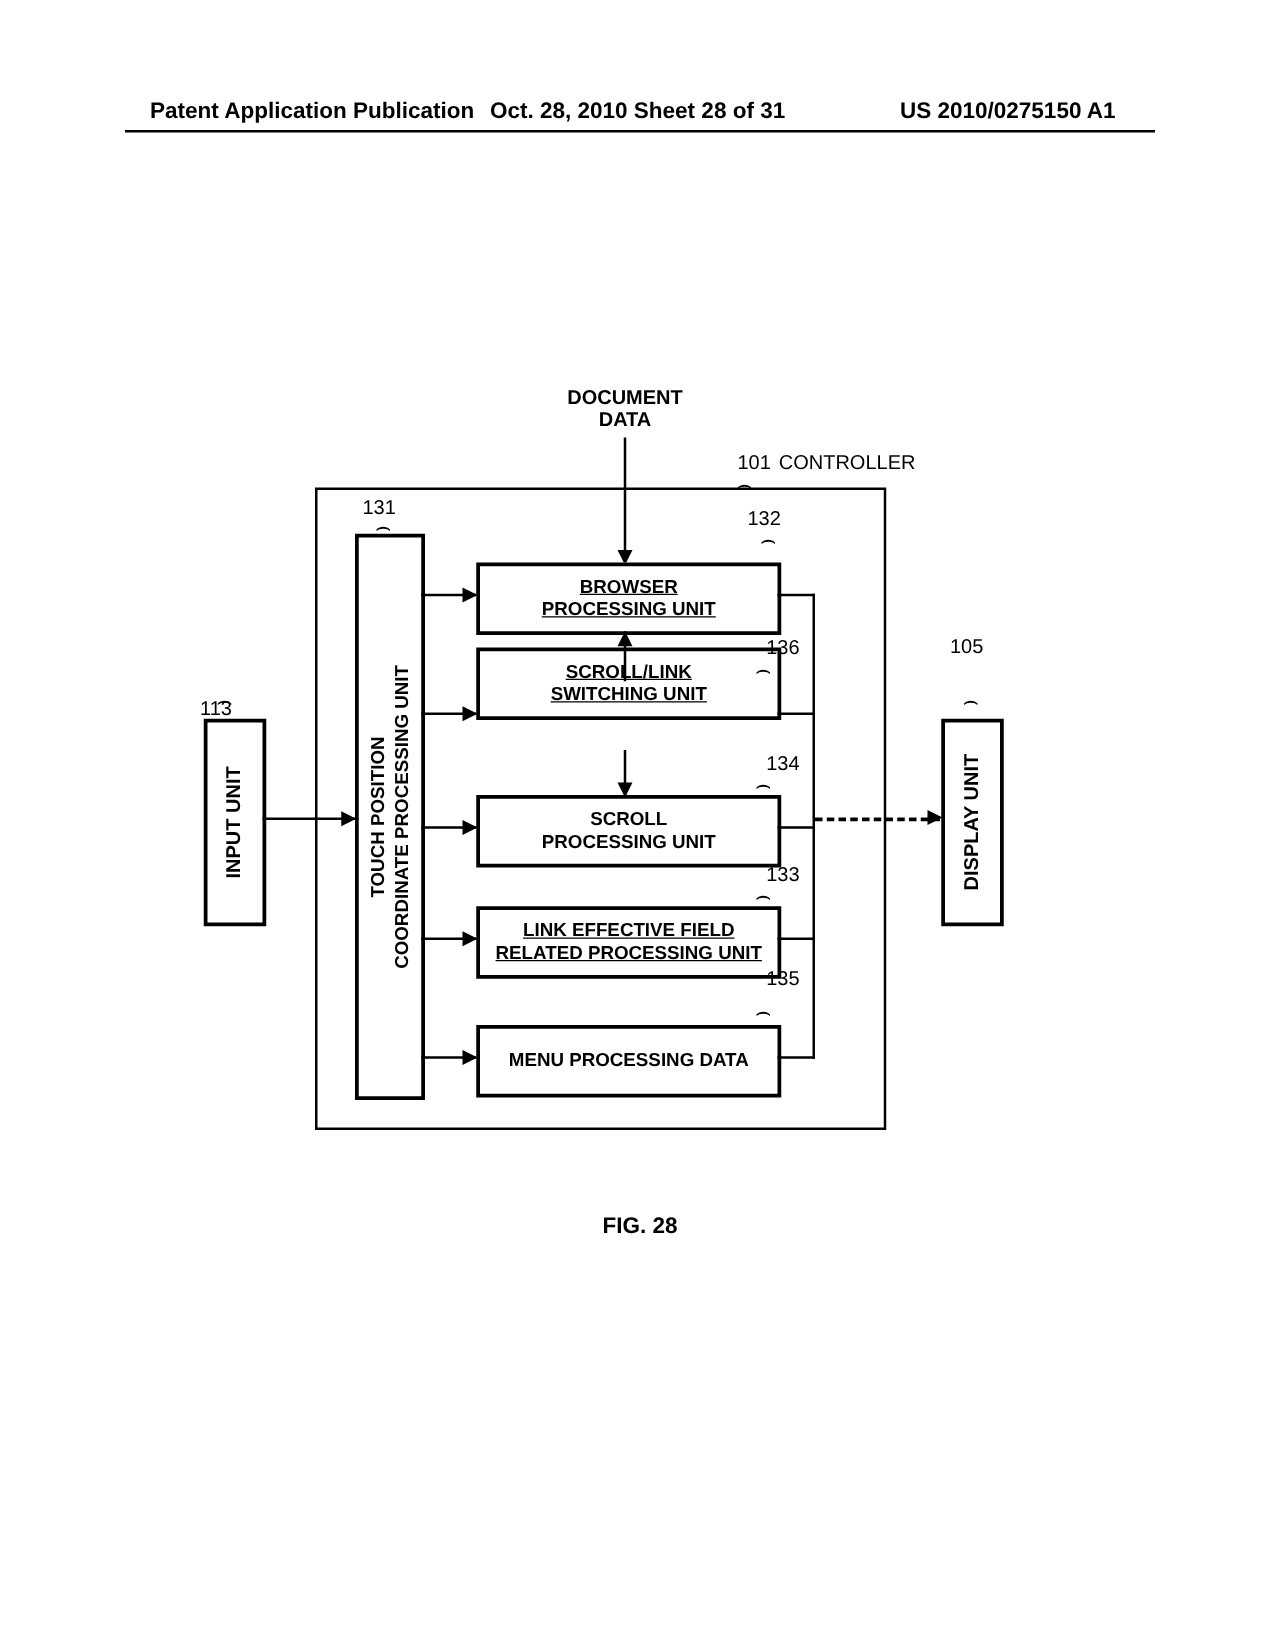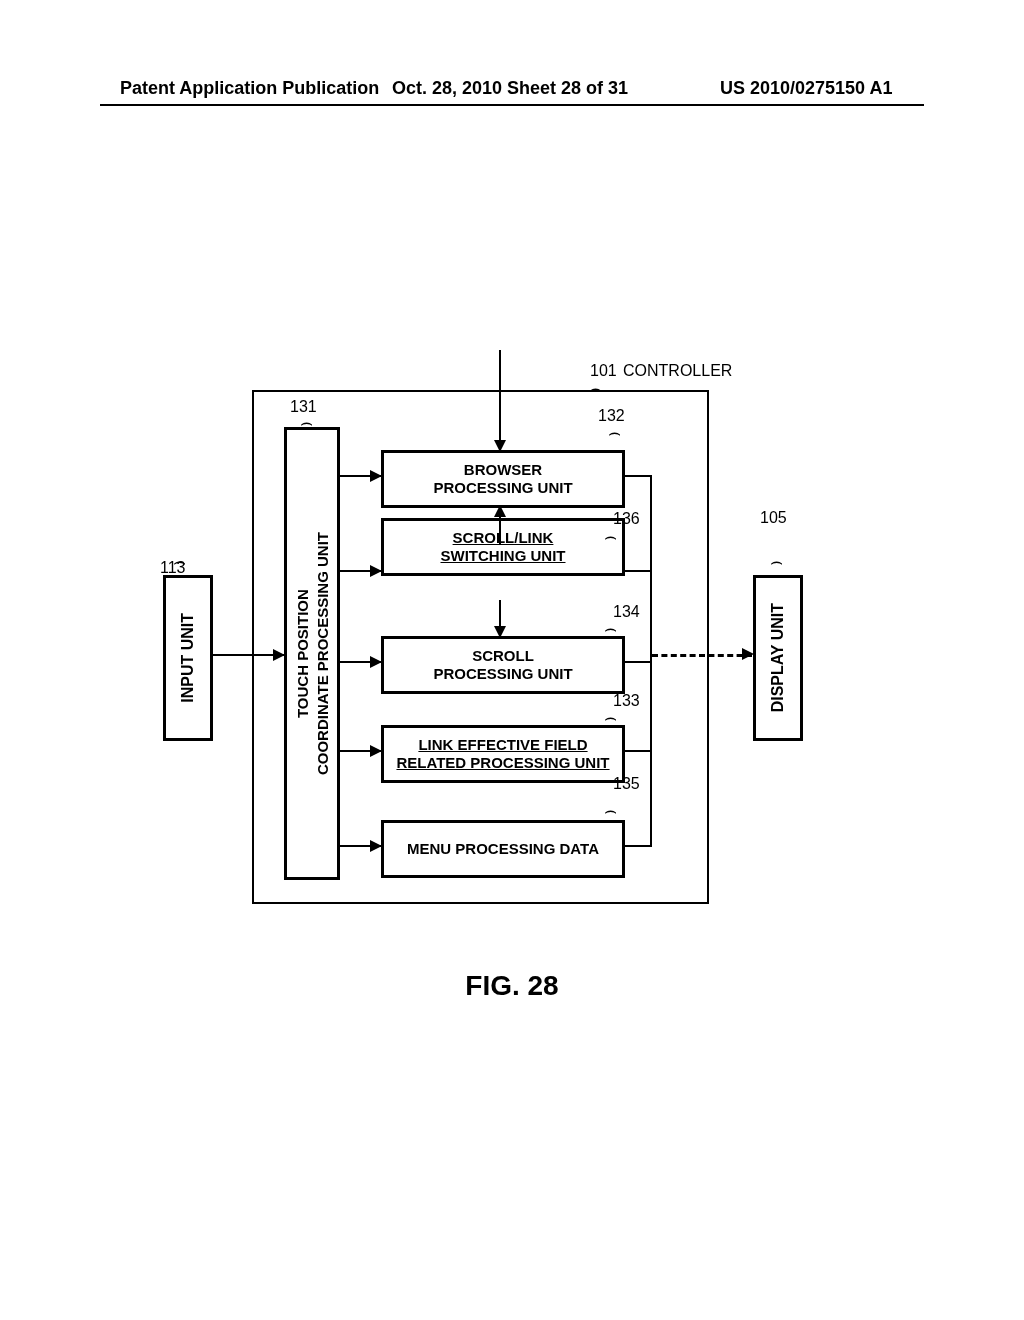--- a/index.html
+++ b/index.html
@@ -173,35 +173,37 @@
     border-bottom: 12px solid #000;
   }
 
   #fig-caption {
     position: absolute;
     top: 970px;
     left: 0;
     width: 1024px;
     text-align: center;
     font-weight: bold;
-    font-size: 28px;
+    font-size: 18px;
   }
 </style>
 </head>
 <body>
 
 <div class="header">
   <span class="left">Patent Application Publication</span>
   <span class="mid">Oct. 28, 2010  Sheet 28 of 31</span>
   <span class="right">US 2010/0275150 A1</span>
 </div>
 <div class="header-rule"></div>
 
 <div class="diagram">
 
+  <div class="label" style="left:420px; top:310px; width:160px; white-space:pre;">DOCUMENT
+DATA</div>
   <div class="line-v" style="left:499px; top:350px; height:100px;"></div>
   <div class="arrow-down" style="left:494px; top:440px;"></div>
 
   <div class="ref" style="left:590px; top:362px;">101</div>
   <div class="ref" style="left:623px; top:362px;">CONTROLLER</div>
   <div class="curve" style="left:589px; top:377px;">⌢</div>
 
   <div id="controller-box" class="box"></div>
 
   <div id="input-unit" class="box">
@@ -217,21 +219,21 @@
   <div class="curve" style="left:770px; top:550px;">⌢</div>
 
   <div id="tpc-unit" class="box">
     <span class="vlabel" style="white-space:pre;">TOUCH POSITION
 COORDINATE PROCESSING UNIT</span>
   </div>
   <div class="ref" style="left:290px; top:398px;text-align:center;">131</div>
   <div class="curve" style="left:300px; top:411px;">⌢</div>
 
   <div id="browser-unit" class="box unit">
-    <span style="white-space:pre;">BROWSER
+    <span style="white-space:pre;text-decoration:underline;">BROWSER
 PROCESSING UNIT</span>
   </div>
   <div class="ref" style="left:598px; top:407px;">132</div>
   <div class="curve" style="left:608px; top:421px;">⌢</div>
 
   <div id="scrolllink-unit" class="box unit">
     <span style="white-space:pre;">SCROLL/LINK
 SWITCHING UNIT</span>
   </div>
   <div class="ref" style="left:613px; top:510px;">136</div>

